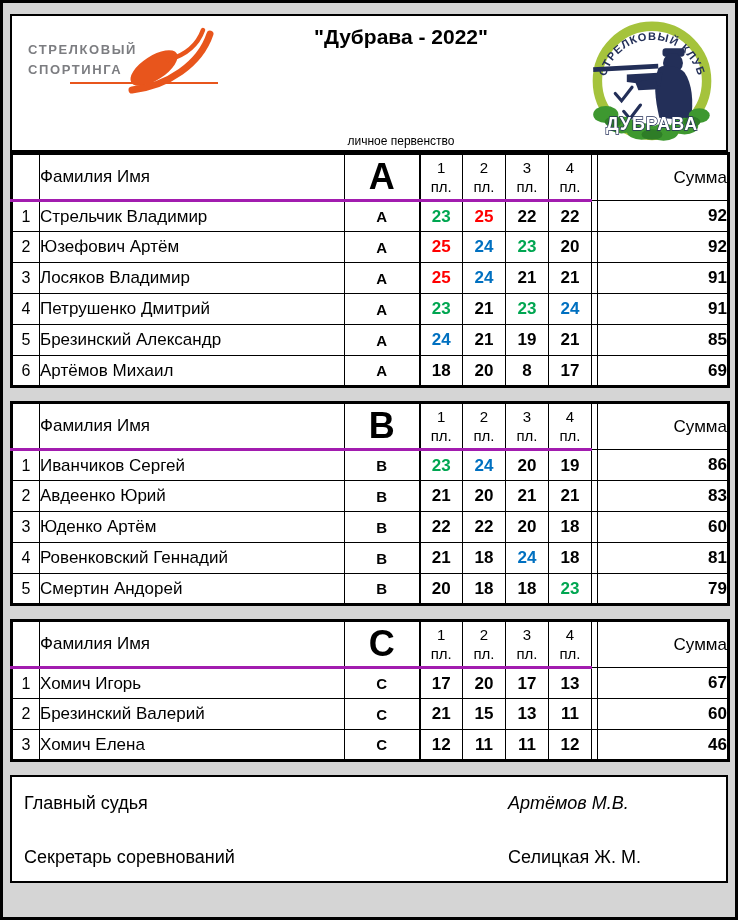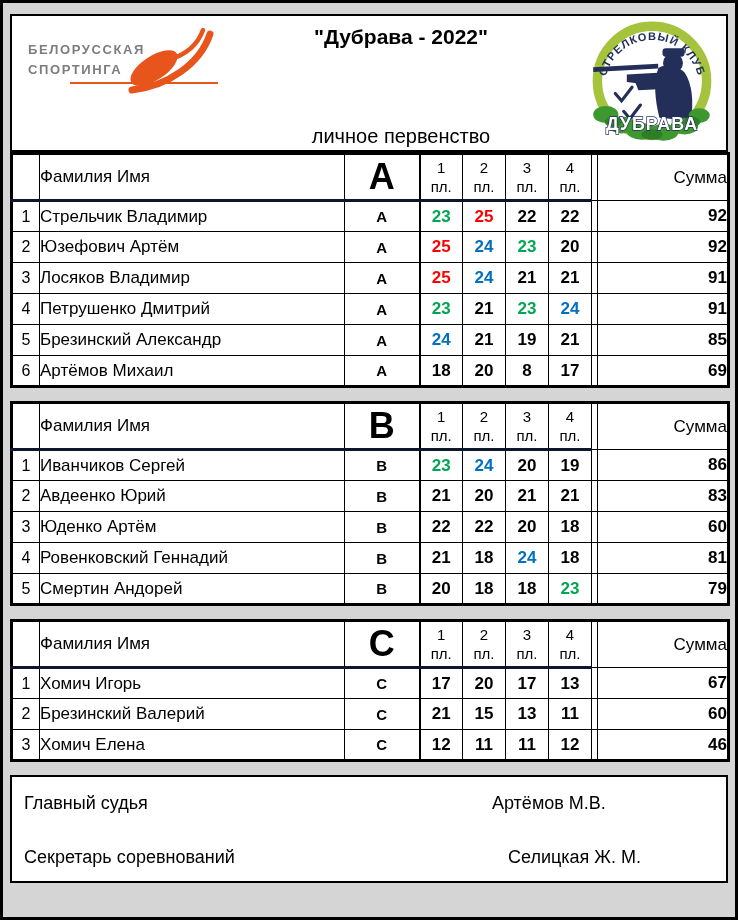--- a/index.html
+++ b/index.html
@@ -21,66 +21,66 @@
   }
   .fed-logo { width: 212px; position: relative; padding: 24px 0 0 16px; }
   .fed-lines { color: #7c7d81; font-size: 13px; letter-spacing: 1.6px; line-height: 1.55; font-weight: bold; }
   .fed-lines span { display: block; }
   .fed-big { color: #6d6e71; font-weight: bold; font-size: 27px; letter-spacing: 0.5px; margin-top: 9px; }
   .fed-swoosh { position: absolute; top: 6px; left: 108px; }
   .orange-rule { position: absolute; top: 66px; left: 58px; width: 148px; height: 2px; background: #e8551c; }
   .titles { flex: 1; display: flex; flex-direction: column; align-items: center; justify-content: space-between; padding: 9px 0 2px 0; }
   .t1 { font-size: 21px; font-weight: bold; }
   .t2 { font-size: 20px; font-weight: bold; }
-  .t3 { font-size: 20px; }
+  .t3 { font-size: 12px; }
   .t4 { font-size: 19px; font-weight: bold; }
   .club-logo { width: 148px; display: flex; align-items: center; justify-content: center; }
 
   
   table.score-table {
     border-collapse: collapse; table-layout: fixed; width: 717px;
     margin: 0 0 13px 0; border: 3px solid #000;
     font-family: "Liberation Sans", sans-serif;
   }
   table.score-table td {
     border: 1px solid #000; background: #fff; overflow: hidden;
     white-space: nowrap; height: 31px; padding: 0;
   }
-  tr.hdr td { height: 47px; border-bottom: 3px solid #0f172a; }
+  tr.hdr td { height: 47px; border-bottom: 3px solid #a21caf; }
   td.c-rank { text-align: center; font-size: 16px; }
   td.c-name { text-align: left; padding-left: 8px; font-size: 17px; }
   td.c-group { text-align: center; font-weight: bold; font-size: 15px; }
   tr.hdr td.c-group { font-size: 36px; line-height: 1; }
   td.c-st { text-align: center; font-weight: bold; font-size: 17px; }
   td.c-st.first { border-left: 2px solid #000; }
   tr.hdr td.c-st { font-weight: normal; font-size: 15px; line-height: 1.3; }
   td.c-gap { background: transparent; border-top: none; border-bottom: none; border-left: 2px solid #000; border-right: 2px solid #000; }
   td.c-sum { text-align: right; font-weight: bold; font-size: 17px; }
   tr.hdr td.c-sum { font-weight: normal; border-bottom: 1px solid #000; }
   tr.hdr td.c-gap { border-bottom: none; }
 
   
   .footer-box {
     height: 108px; background: #fff; border: 2px solid #000;
     position: relative; font-size: 18px;
   }
   .f-label1 { position: absolute; left: 12px; top: 16px; }
-  .f-name1  { position: absolute; left: 480px; top: 16px; }
+  .f-name1  { position: absolute; left: 496px; top: 16px; font-style: italic; }
   .f-label2 { position: absolute; left: 12px; top: 70px; }
   .f-name2  { position: absolute; left: 496px; top: 70px; }
 </style>
 </head>
 <body>
 
 <div class="page">
 
   <div class="header-box">
     <div class="fed-logo">
       <div class="fed-lines">
-        <span>БЕЛОРУССКАЯ</span>
+        <span>СТРЕЛКОВЫЙ</span>
         <span>СПОРТИНГА</span>
       </div>
       <svg class="fed-swoosh" width="100" height="74" viewBox="0 0 100 74">
         <ellipse cx="34" cy="46" rx="27" ry="12" fill="#e8551c" transform="rotate(-33 34 46)"></ellipse>
         <path d="M12 68 C 48 64 80 42 90 12" stroke="#e8551c" stroke-width="7" fill="none" stroke-linecap="round"></path>
         <path d="M48 38 C 66 33 78 22 83 8" stroke="#e8551c" stroke-width="4.5" fill="none" stroke-linecap="round"></path>
       </svg>
       <div class="orange-rule"></div>
     </div>
 

